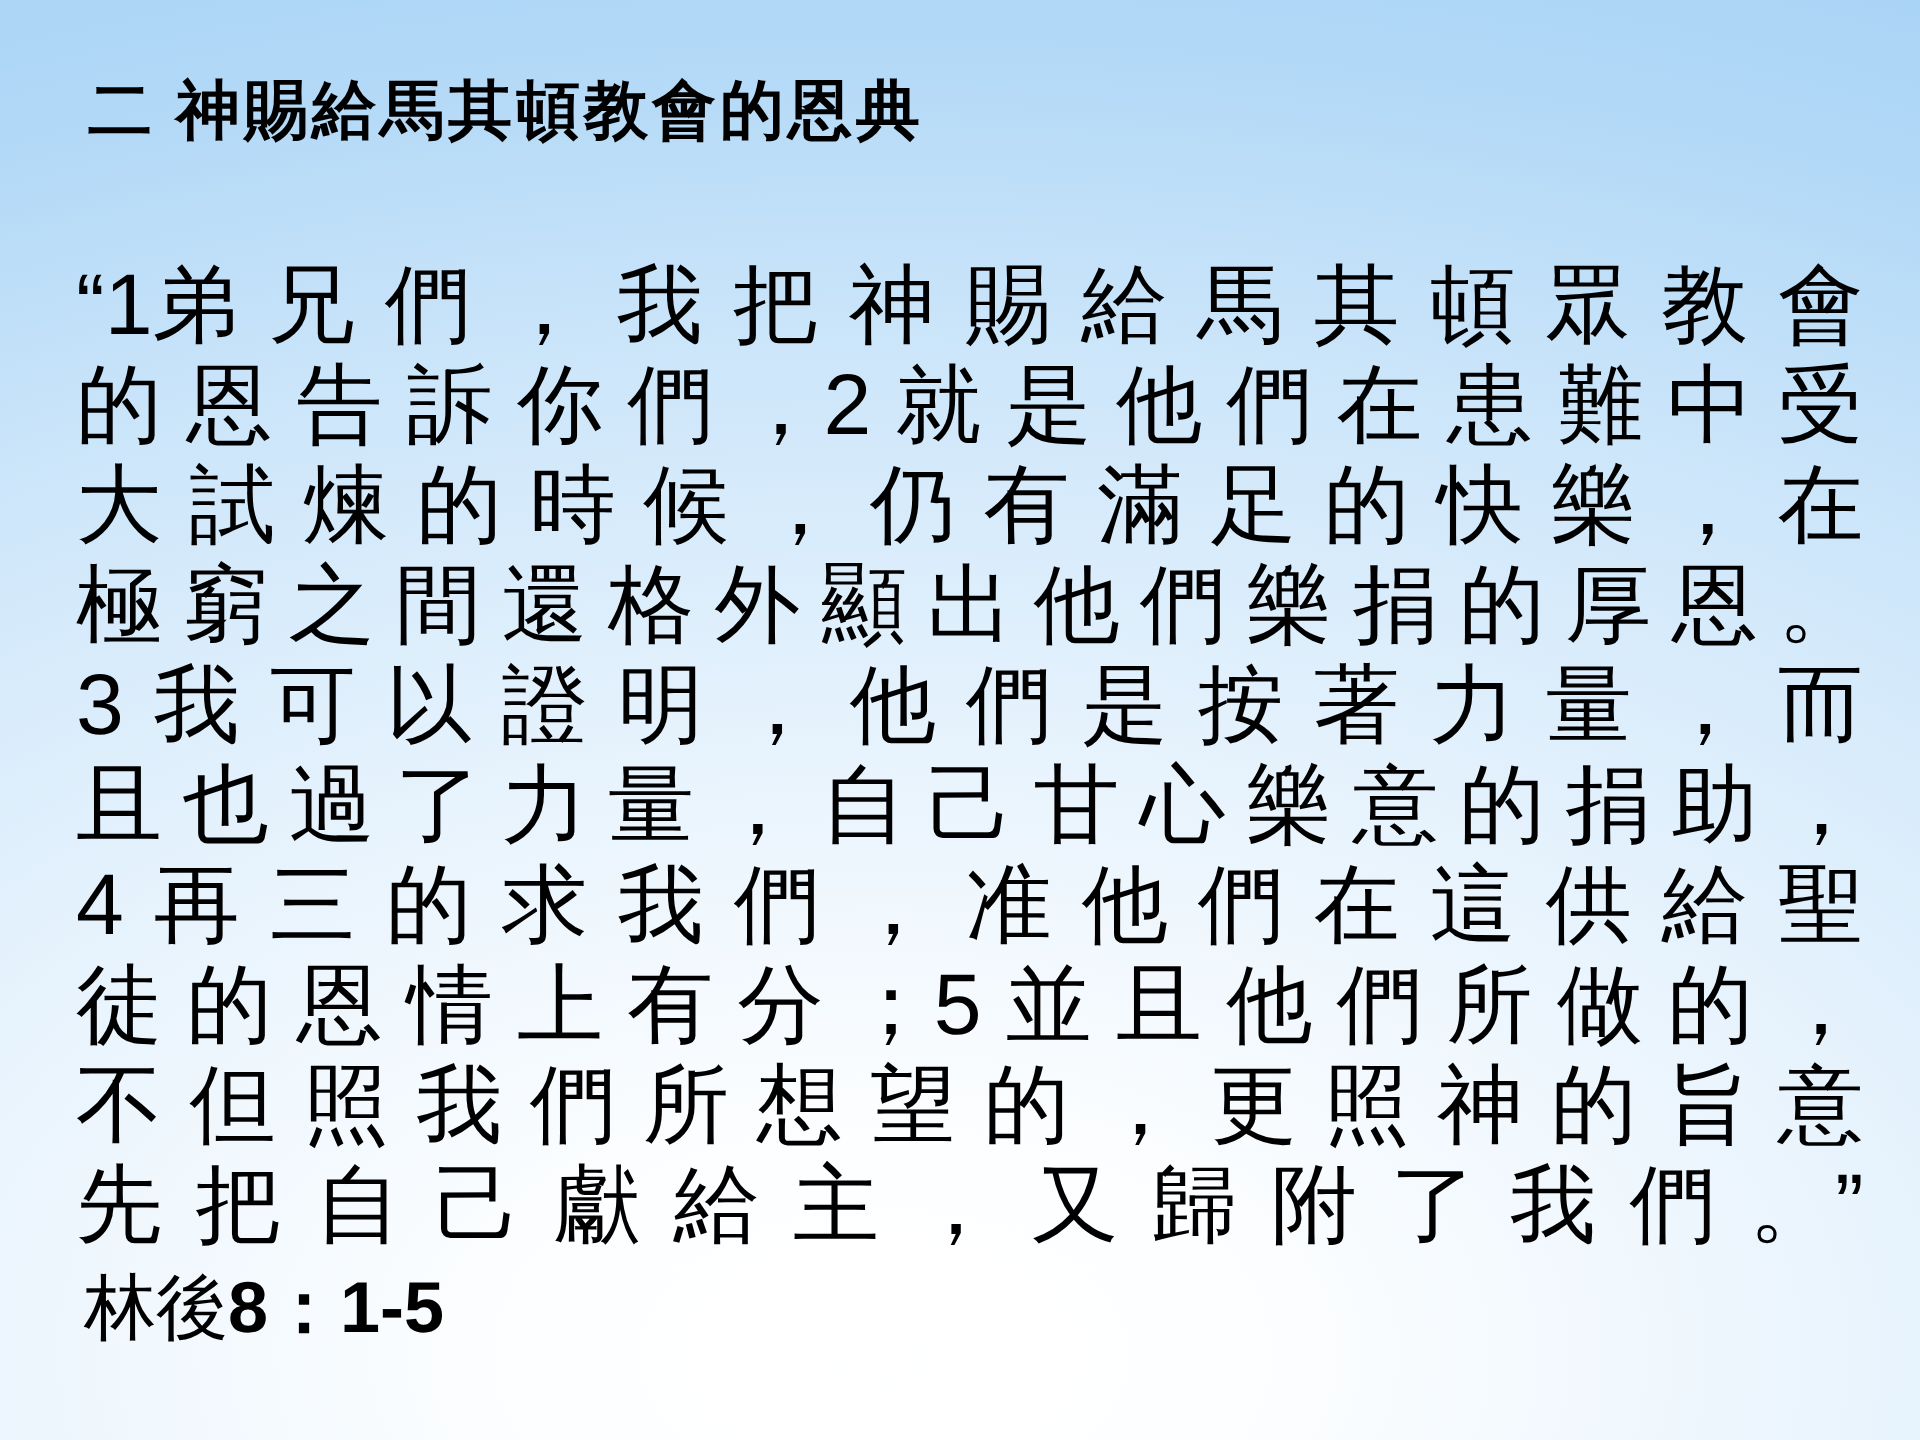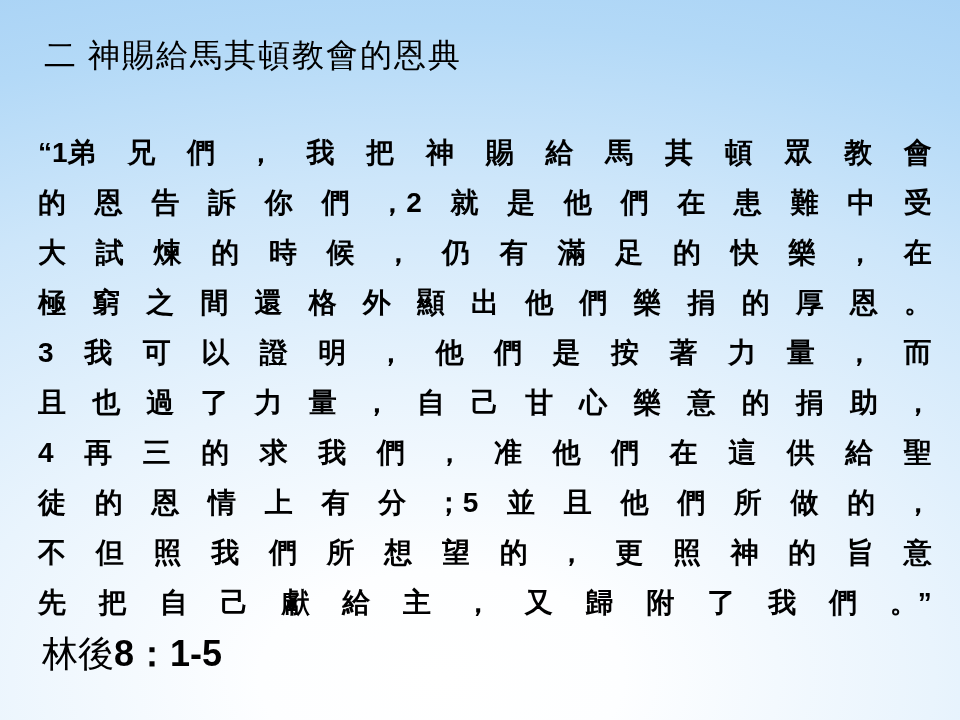--- a/index.html
+++ b/index.html
@@ -21,39 +21,39 @@
         #b3d9f7 86%,
         #a8d2f5 100%);
     color: #000000;
   }
   .slide-title {
     position: absolute;
     left: 44px;
     top: 34px;
     font-family: "Liberation Serif", serif;
     font-size: 32px;
-    font-weight: normal;
+    font-weight: bold;
     letter-spacing: 2px;
     white-space: nowrap;
     color: #000000;
   }
   .scripture {
     position: absolute;
     left: 38px;
     right: 28px;
     top: 128px;
   }
   .scripture-line {
     display: flex;
     justify-content: space-between;
     align-items: center;
     height: 50px;
     font-family: "Liberation Sans", sans-serif;
-    font-weight: bold;
-    font-size: 28px;
+    font-weight: normal;
+    font-size: 43px;
     line-height: 50px;
     white-space: nowrap;
     color: #000000;
   }
   .citation {
     position: absolute;
     left: 42px;
     top: 630px;
     font-size: 36px;
     line-height: 48px;

